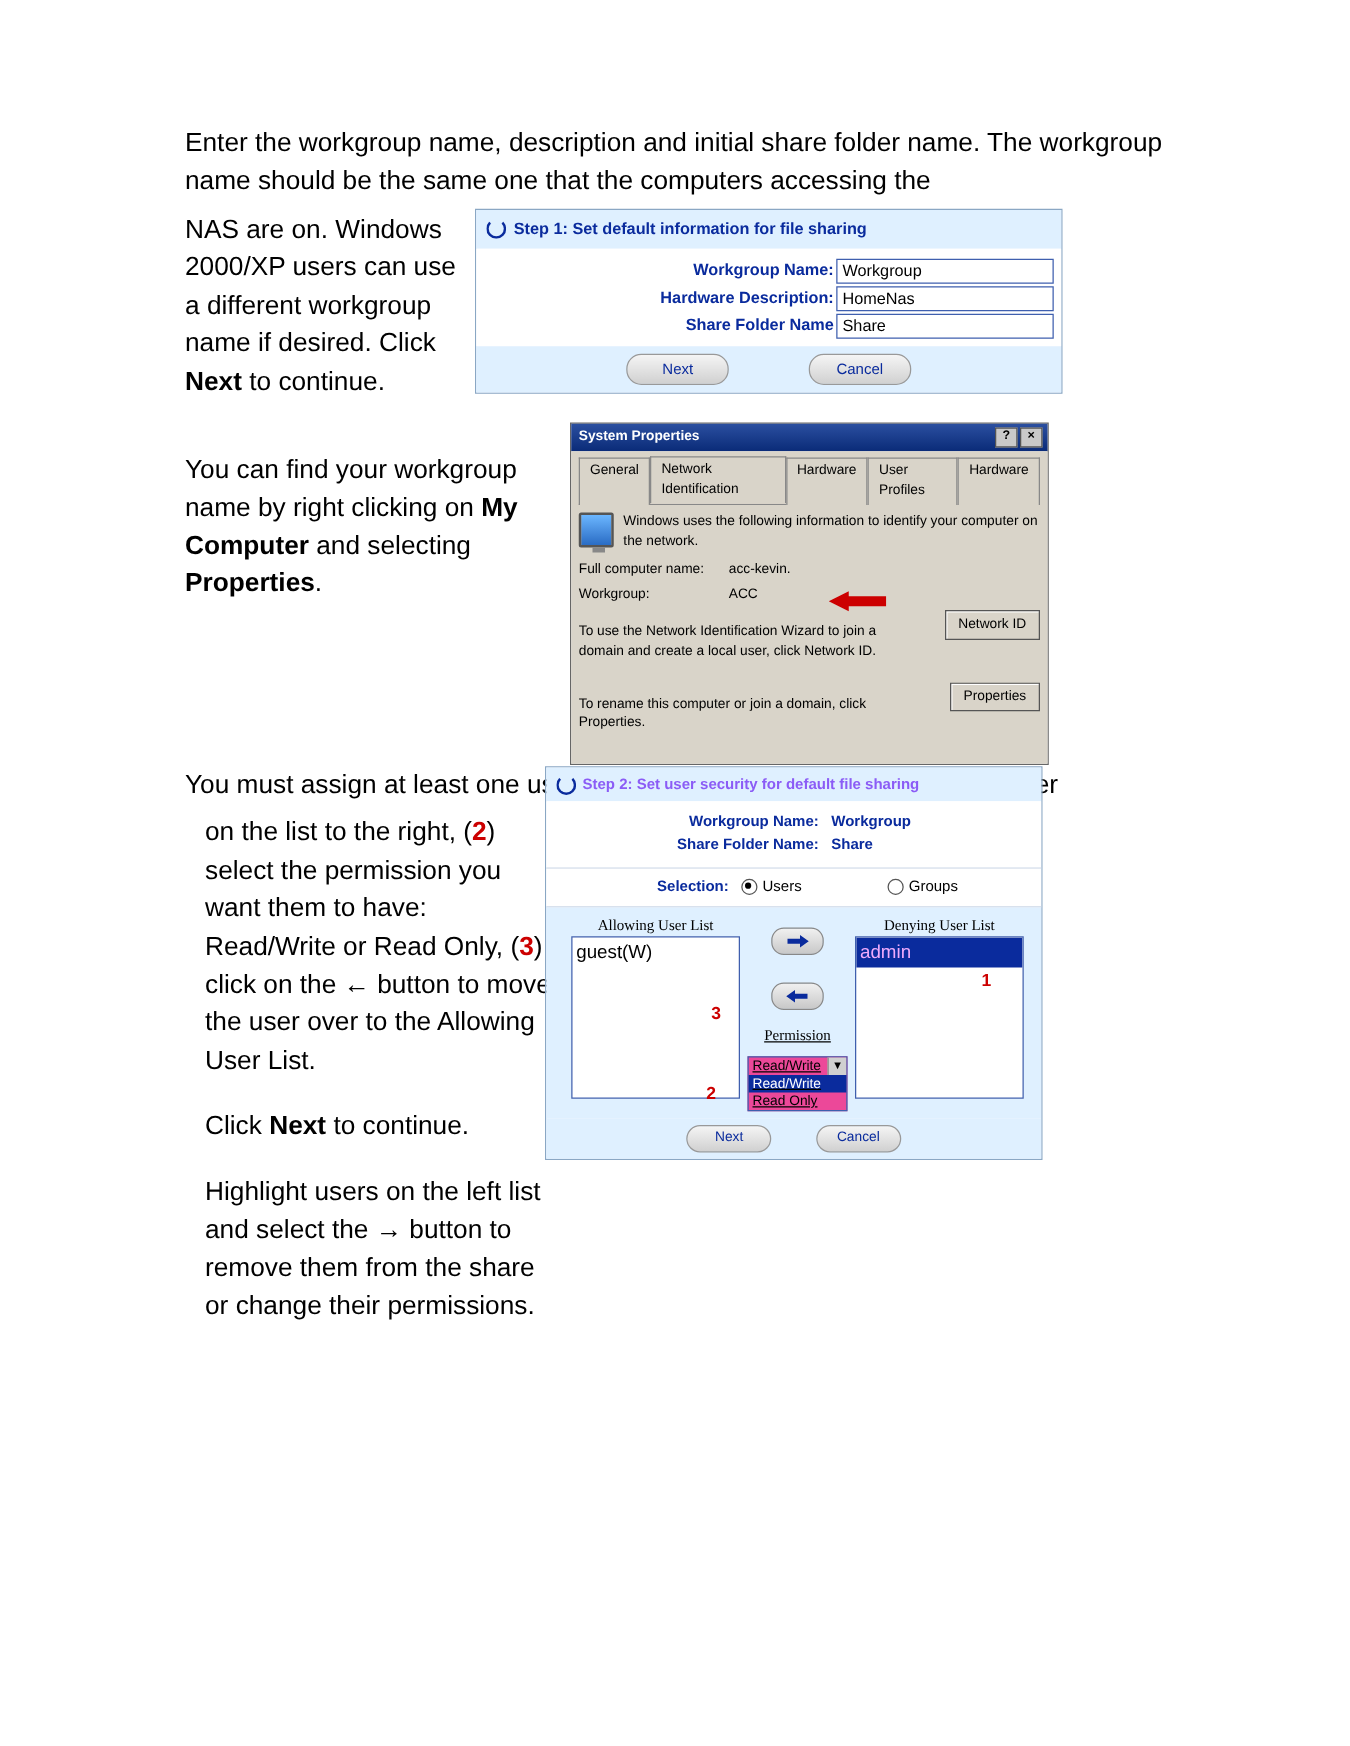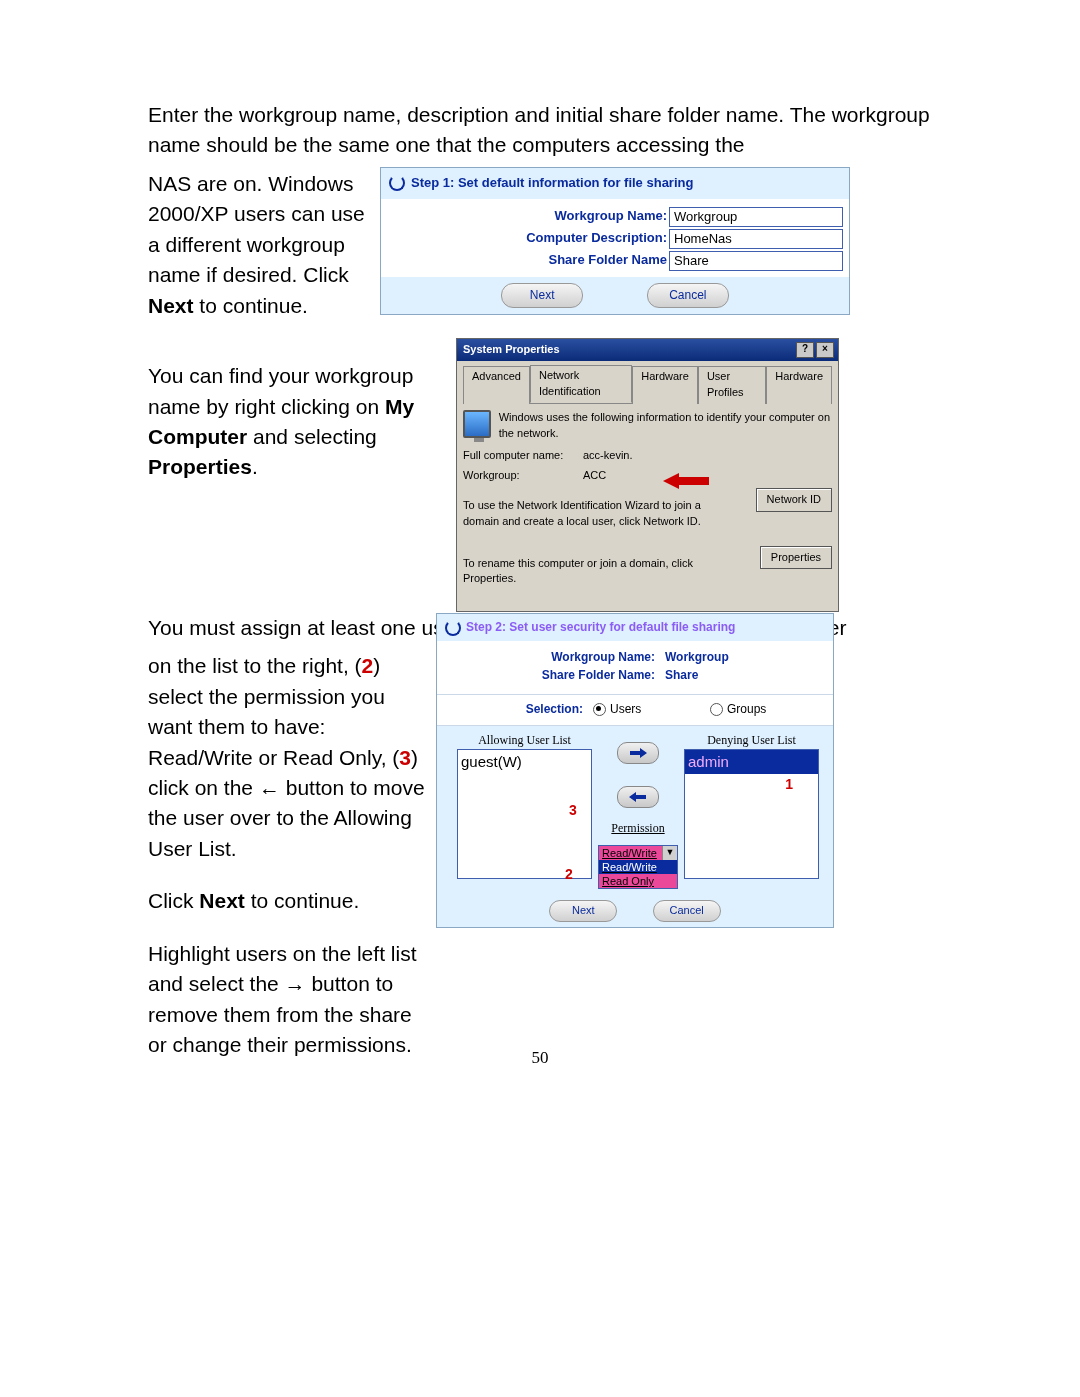--- a/index.html
+++ b/index.html
@@ -281,21 +281,21 @@
     bottom: 326px;
     left: 0; right: 0;
     text-align: center;
     font-size: 17px;
     font-family: "Times New Roman", serif;
   }
 
   
   .wrap1 { width: 224px; margin-left: 0; }
   .wrap2 { width: 296px; margin-left: 0; margin-top: 32px; }
-  .wrap3 { width: 278px; margin-left: 0; margin-top: 6px; }
+  .wrap3 { width: 278px; margin-left: 16px; margin-top: 6px; }
 </style>
 </head>
 <body>
 
 <div class="page">
 
   <p class="para">Enter the workgroup name, description and initial share folder name. The workgroup name should be the same one that the computers accessing the</p>
 
   <div style="display:flex; gap:6px;">
     <div class="wrap1">
@@ -309,21 +309,21 @@
     <div class="step1-header">
       <span class="spin"></span>
       <span>Step 1: Set default information for file sharing</span>
     </div>
     <div class="step1-body">
       <div class="step1-row">
         <div class="step1-label">Workgroup Name:</div>
         <div class="step1-input">Workgroup</div>
       </div>
       <div class="step1-row">
-        <div class="step1-label">Computer Description:</div>
+        <div class="step1-label">Hardware Description:</div>
         <div class="step1-input">HomeNas</div>
       </div>
       <div class="step1-row">
         <div class="step1-label">Share Folder Name</div>
         <div class="step1-input">Share</div>
       </div>
     </div>
     <div class="step1-footer">
       <span class="pill-btn">Next</span>
       <span class="pill-btn">Cancel</span>
@@ -338,21 +338,21 @@
 
   <div class="sysprop">
     <div class="sysprop-title">
       <span>System Properties</span>
       <span class="spacer"></span>
       <span class="winbtn">?</span>
       <span class="winbtn">×</span>
     </div>
     <div class="sysprop-body">
       <div class="tabs">
-        <div class="tab">Advanced</div>
+        <div class="tab">General</div>
         <div class="tab active">Network Identification</div>
         <div class="tab">Hardware</div>
         <div class="tab">User Profiles</div>
         <div class="tab">Hardware</div>
       </div>
       <div class="sys-row">
         <div class="monitor-icon"></div>
         <div>Windows uses the following information to identify your computer on the network.</div>
       </div>
       <div class="kv">
@@ -455,14 +455,13 @@
       <div class="num-1" style="top:48px;">1</div>
       <div class="num-3" style="top:74px; left:132px;">3</div>
       <div class="num-2" style="top:138px; left:128px;">2</div>
     </div>
     <div class="step2-footer">
       <span class="pill-btn">Next</span>
       <span class="pill-btn">Cancel</span>
     </div>
   </div>
 
-  <div class="pagefoot">50</div>
 </div>
 
 </body></html>

